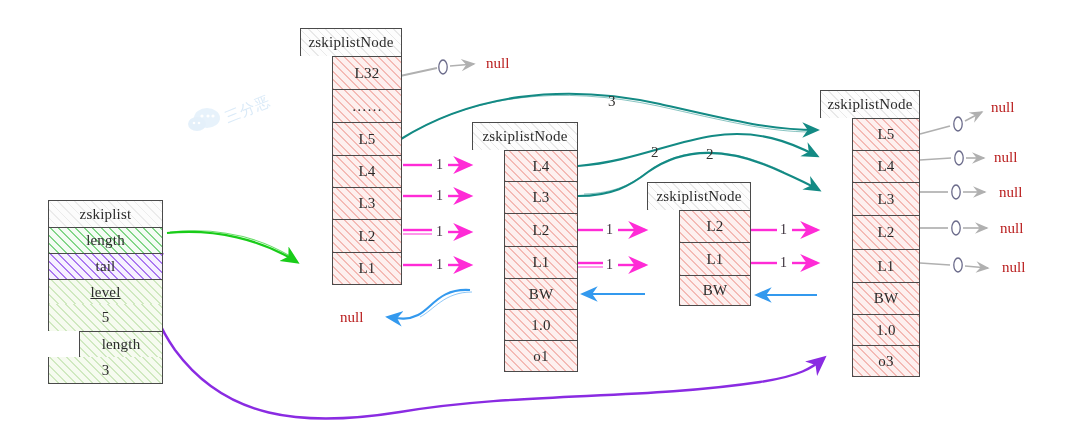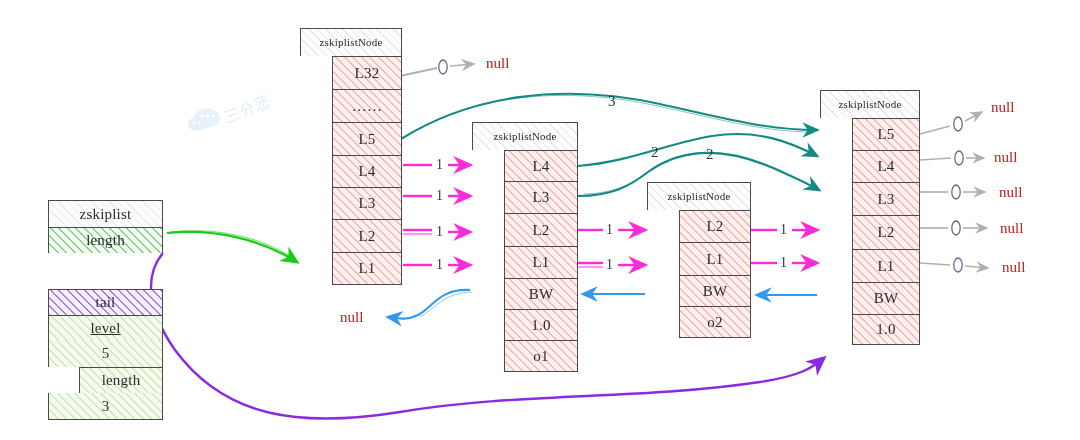--- a/index.html
+++ b/index.html
@@ -13,31 +13,31 @@
         display:flex;align-items:center;justify-content:center;
         font-size:15px;letter-spacing:.2px;line-height:1;white-space:nowrap;}
   .cell:last-child{border-bottom-width:1.6px;}
   .hdr{background:
         repeating-linear-gradient(45deg,rgba(160,160,160,.22) 0 1px,rgba(0,0,0,0) 1px 6px),#fdfdfd;}
   .lvl{background:
         repeating-linear-gradient(45deg,rgba(233,120,110,.45) 0 1.3px,rgba(0,0,0,0) 1.3px 6px),#fdf0ef; margin-left: 32px;}
   .green{background:
         repeating-linear-gradient(45deg,rgba(60,190,70,.62) 0 1.4px,rgba(0,0,0,0) 1.4px 6px),#f4fcf4;}
   .purple{background:
-        repeating-linear-gradient(45deg,rgba(140,70,235,.70) 0 1.4px,rgba(0,0,0,0) 1.4px 6px),#f6f1ff; margin-top: 36px;}
+        repeating-linear-gradient(45deg,rgba(140,70,235,.70) 0 1.4px,rgba(0,0,0,0) 1.4px 6px),#f6f1ff;}
   .lgreen{background:
         repeating-linear-gradient(45deg,rgba(150,205,120,.40) 0 1.3px,rgba(0,0,0,0) 1.3px 6px),#f6fbf0;}
   .white{background:
         repeating-linear-gradient(45deg,rgba(170,170,170,.20) 0 1px,rgba(0,0,0,0) 1px 6px),#fcfcfc;}
 
   .lbl{position:absolute;font-size:15px;white-space:nowrap;line-height:1;}
   .lbl.null{color:#b91c1c;}
   .lbl.span-pink{color:#3a2f3a;font-size:14px;}
   .lbl.span-teal{color:#32302e;font-size:15px;}
-  .node-title{font-size:11px;}
+  .node-title{font-size:15px;}
 
   #watermark{position:absolute;left:186px;top:98px;width:104px;height:40px;
              opacity:.55;pointer-events:none;}
   #watermark .wm-txt{position:absolute;left:38px;top:2px;font-size:15px;color:#bcd9f2;
              font-family:"DejaVu Sans",sans-serif;transform:rotate(-22deg);letter-spacing:1px;}
 </style>
 </head>
 <body>
 
 <div id="stage">
@@ -188,32 +188,32 @@
     <div class="cell lvl" style="height:31px;">BW</div>
     <div class="cell lvl" style="height:31px;">1.0</div>
     <div class="cell lvl" style="height:32px;">o1</div>
   </div>
 
   <div class="node" id="node-3" style="left:647px;top:182px;width:104px;">
     <div class="cell hdr node-title" style="height:28px;">zskiplistNode</div>
     <div class="cell lvl" style="height:32px;">L2</div>
     <div class="cell lvl" style="height:33px;">L1</div>
     <div class="cell lvl" style="height:31px;">BW</div>
-    <div class="cell lvl" style="height:32px;">o2</div>
   </div>
 
   <div class="node" id="node-4" style="left:820px;top:90px;width:100px;">
     <div class="cell hdr node-title" style="height:28px;">zskiplistNode</div>
     <div class="cell lvl" style="height:32px;">L5</div>
     <div class="cell lvl" style="height:32px;">L4</div>
     <div class="cell lvl" style="height:33px;">L3</div>
     <div class="cell lvl" style="height:34px;">L2</div>
     <div class="cell lvl" style="height:33px;">L1</div>
     <div class="cell lvl" style="height:32px;">BW</div>
     <div class="cell lvl" style="height:31px;">1.0</div>
+    <div class="cell lvl" style="height:32px;">o3</div>
   </div>
 
   <div class="lbl null" style="left:486px;top:56px;">null</div>
 
   <div class="lbl span-pink" style="left:436px;top:158px;">1</div>
   <div class="lbl span-pink" style="left:436px;top:189px;">1</div>
   <div class="lbl span-pink" style="left:436px;top:225px;">1</div>
   <div class="lbl span-pink" style="left:436px;top:258px;">1</div>
 
   <div class="lbl span-pink" style="left:606px;top:223px;">1</div>

